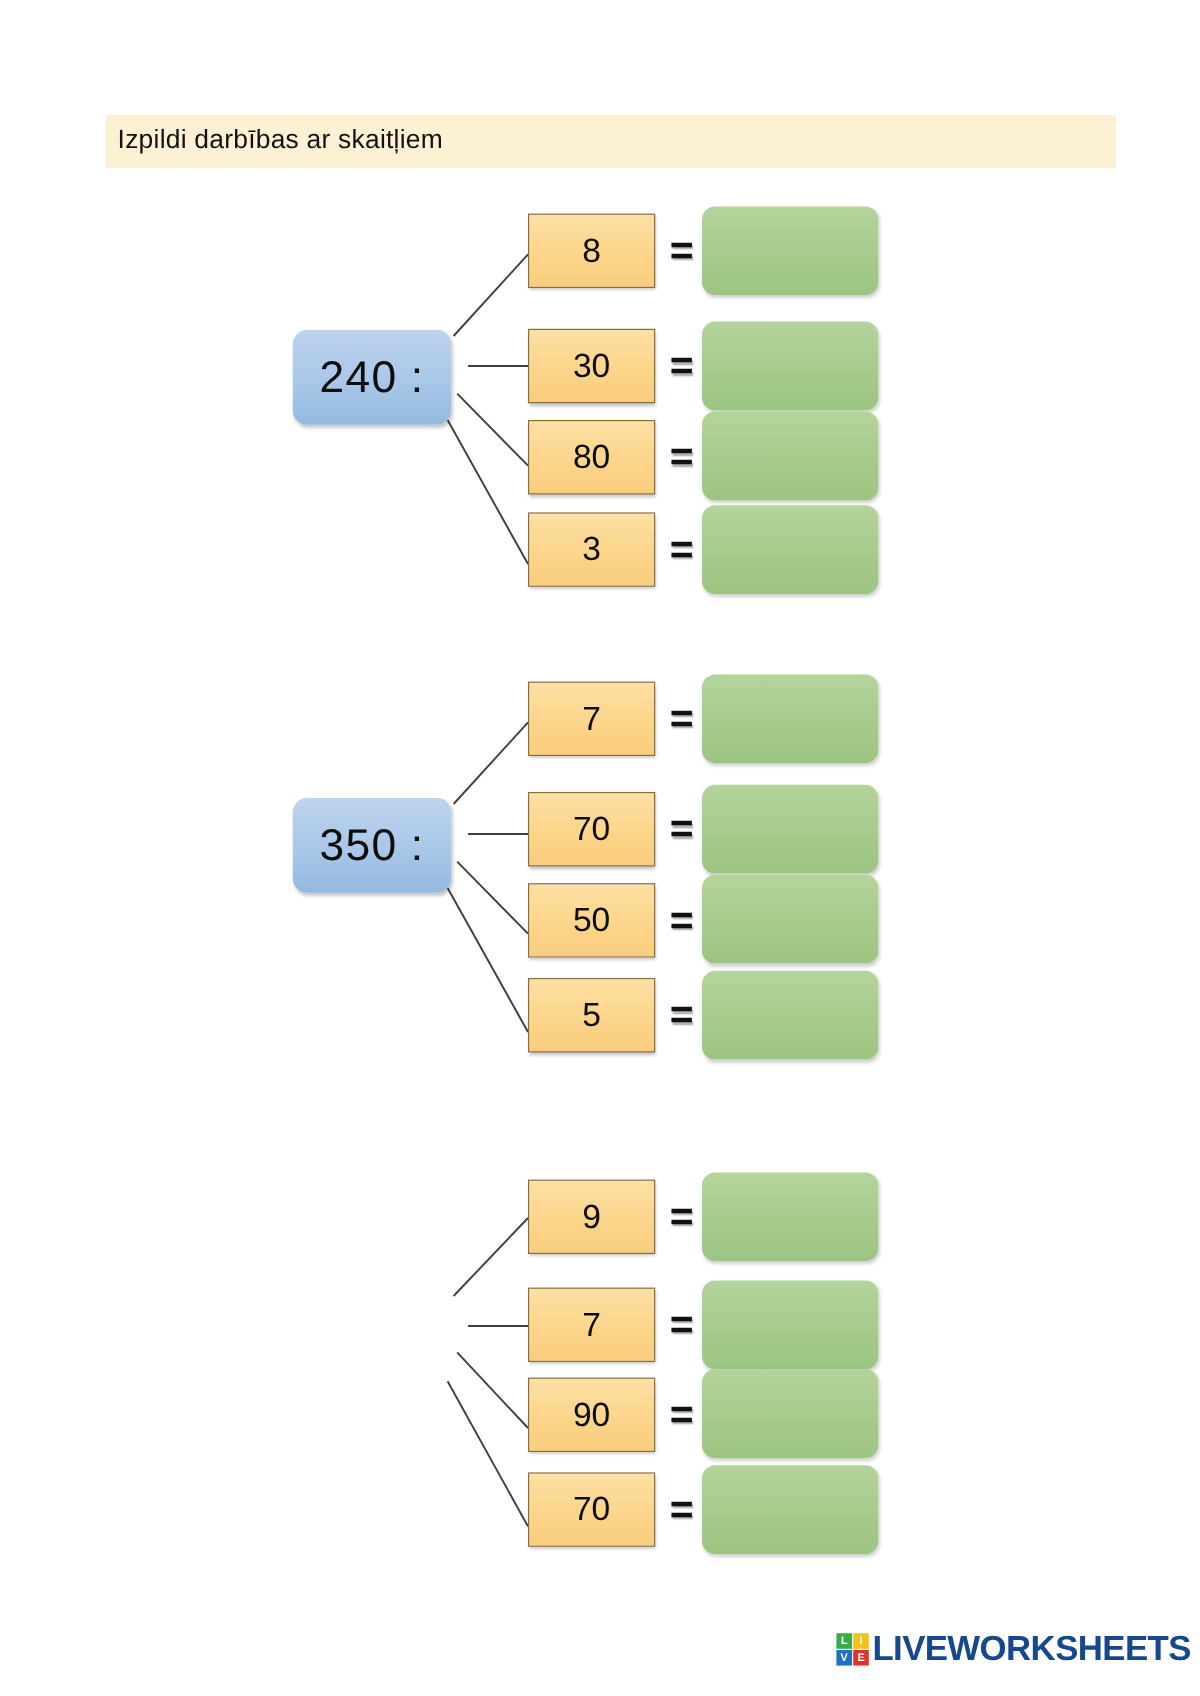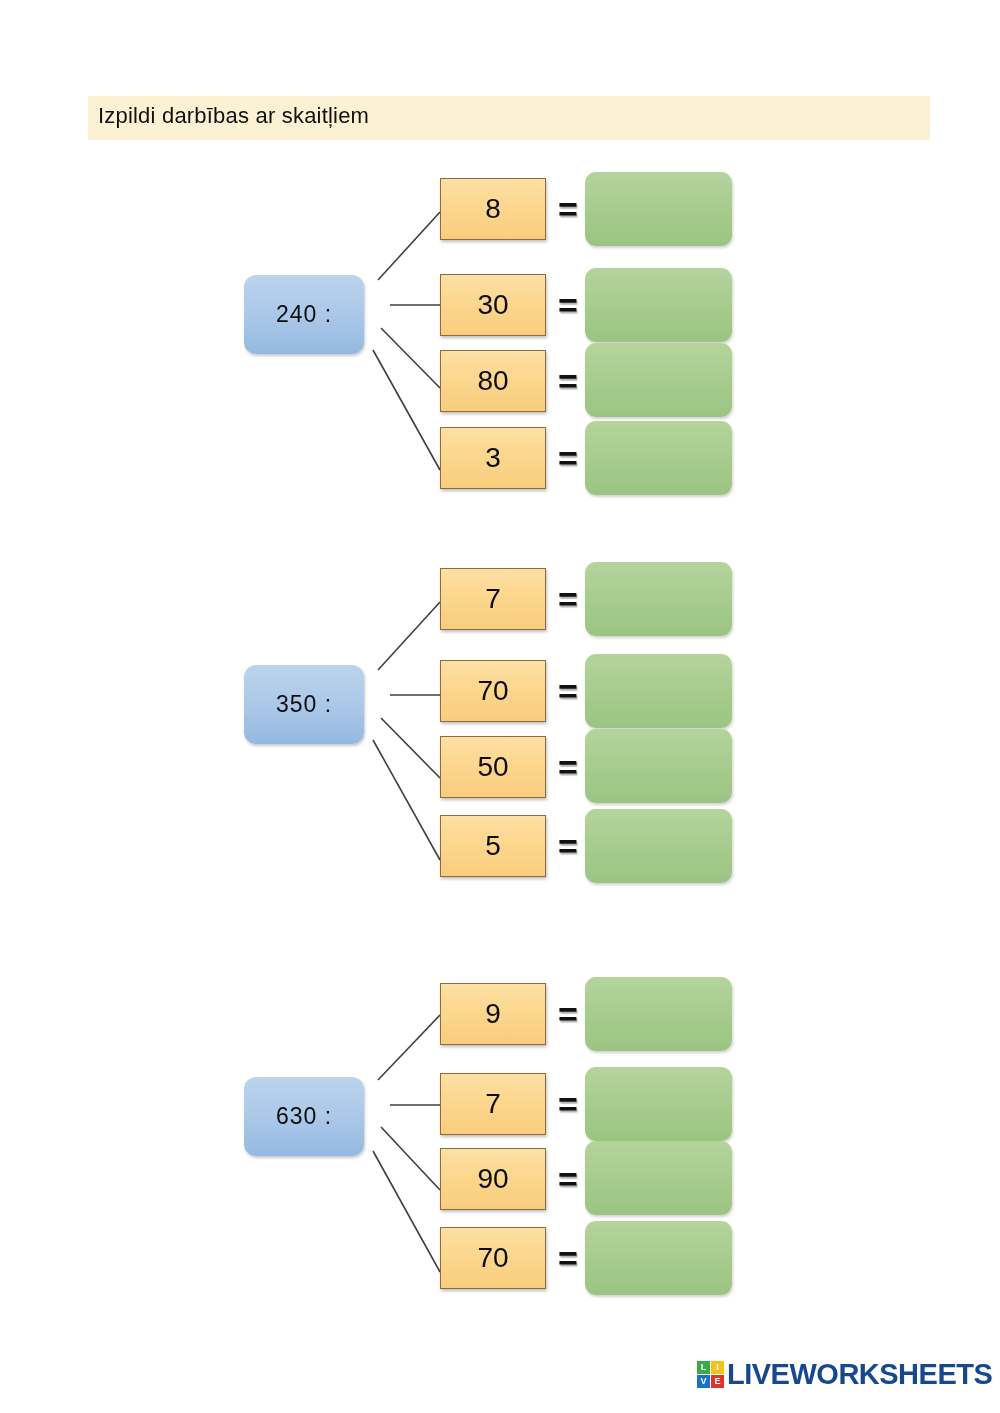--- a/index.html
+++ b/index.html
@@ -37,29 +37,29 @@
 
   
   .exercise-group {
     position: absolute;
     left: 0;
     width: 1000px;
   }
 
   .dividend-box {
     position: absolute;
-    width: 120px;
+    width: 132px;
     height: 79px;
     border-radius: 12px;
     background: linear-gradient(to bottom, #bcd4ed 0%, #a9c7e8 55%, #93b9e0 100%);
     box-shadow: 1px 2px 3px rgba(0,0,0,0.22);
     display: flex;
     align-items: center;
     justify-content: center;
-    font-size: 23px;
+    font-size: 37px;
     color: #0d0d0d;
     letter-spacing: 1px;
   }
 
   .row {
     position: absolute;
     left: 0;
     width: 1000px;
     height: 70px;
   }
@@ -224,21 +224,20 @@
 </div>
 
 <div class="exercise-group" style="top:975px; height:340px;">
   <svg class="connectors" width="1000" height="340">
     <line x1="378" y1="105" x2="440" y2="40" stroke="#3f3f3f" stroke-width="1.6"></line>
     <line x1="390" y1="130" x2="440" y2="130" stroke="#3f3f3f" stroke-width="1.6"></line>
     <line x1="381" y1="152" x2="440" y2="215" stroke="#3f3f3f" stroke-width="1.6"></line>
     <line x1="373" y1="176" x2="440" y2="297" stroke="#3f3f3f" stroke-width="1.6"></line>
   </svg>
 
-  <div class="dividend-box" style="left:244px; top:102px;">630 :</div>
 
   <div class="row" style="top:8px;">
     <div class="divisor-box">9</div>
     <div class="equals-sign">=</div>
     <div class="answer-box" style="top:-6px;"></div>
   </div>
 
   <div class="row" style="top:98px;">
     <div class="divisor-box">7</div>
     <div class="equals-sign">=</div>

